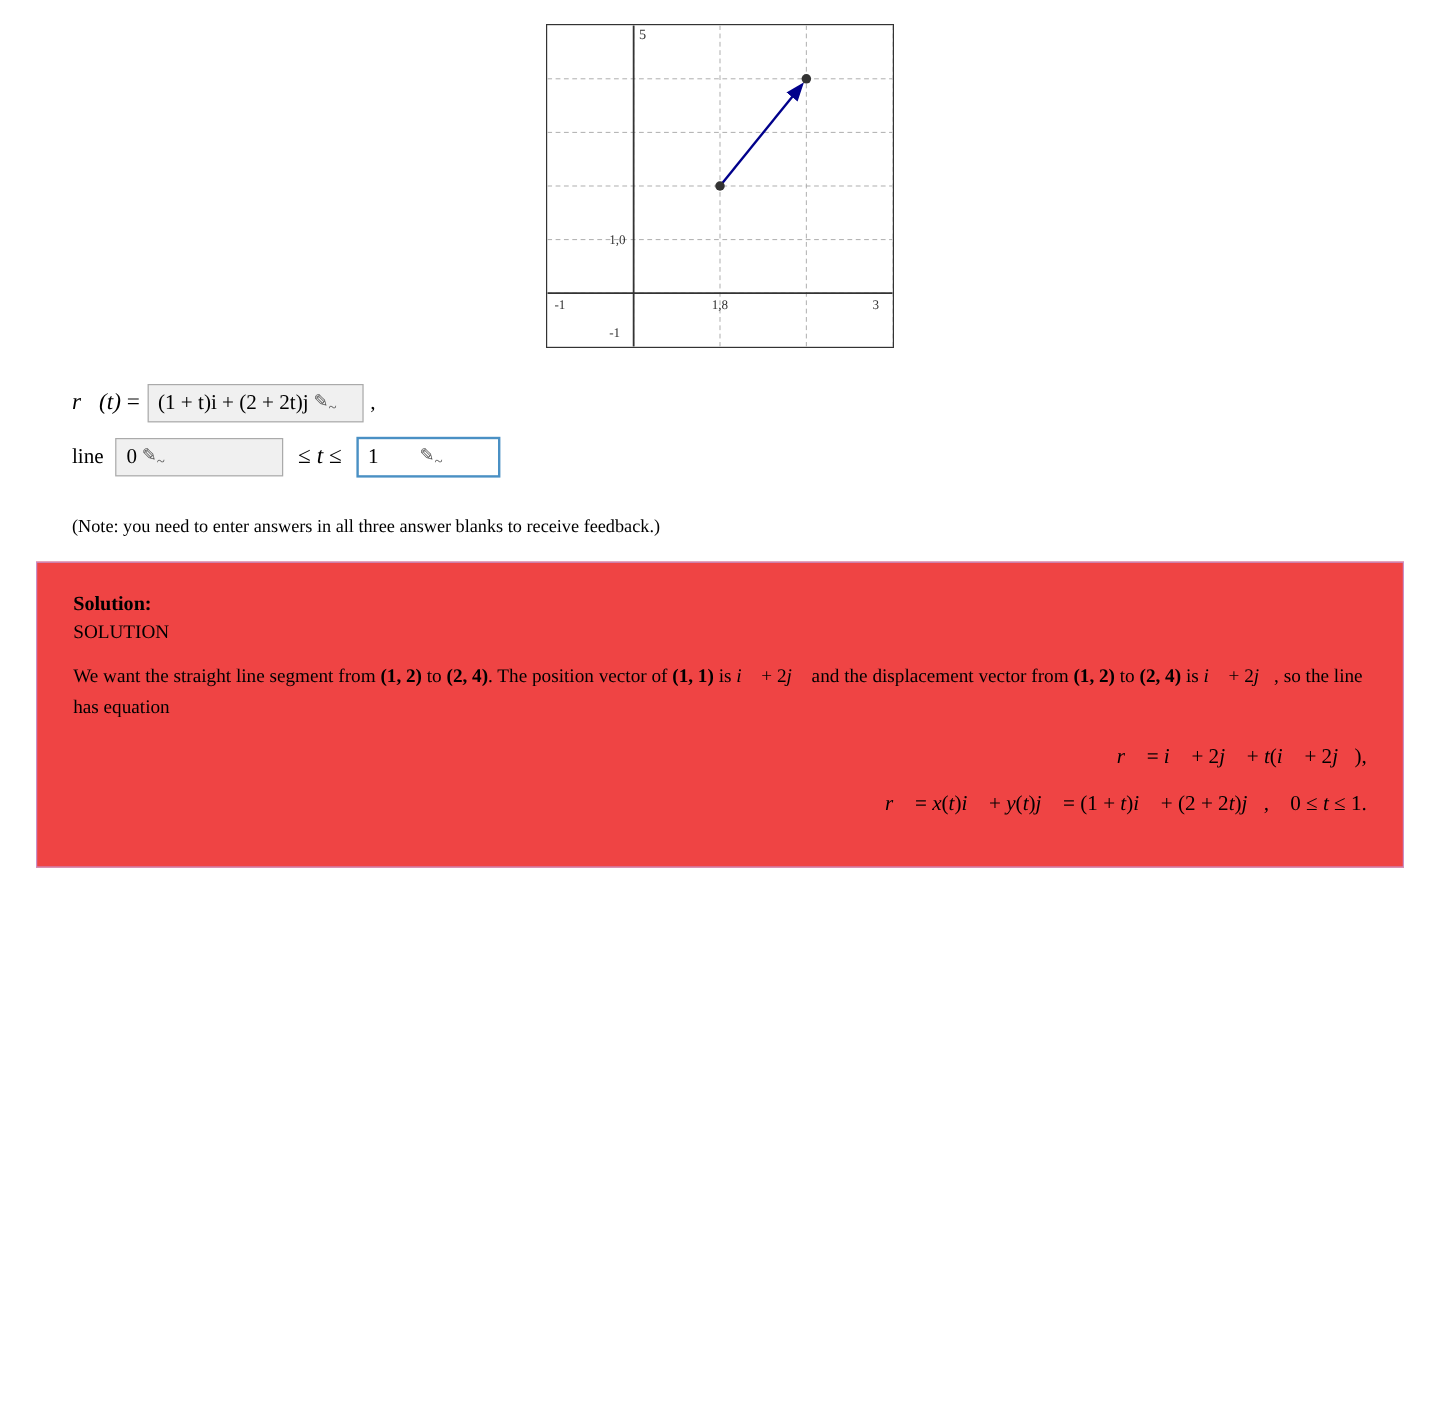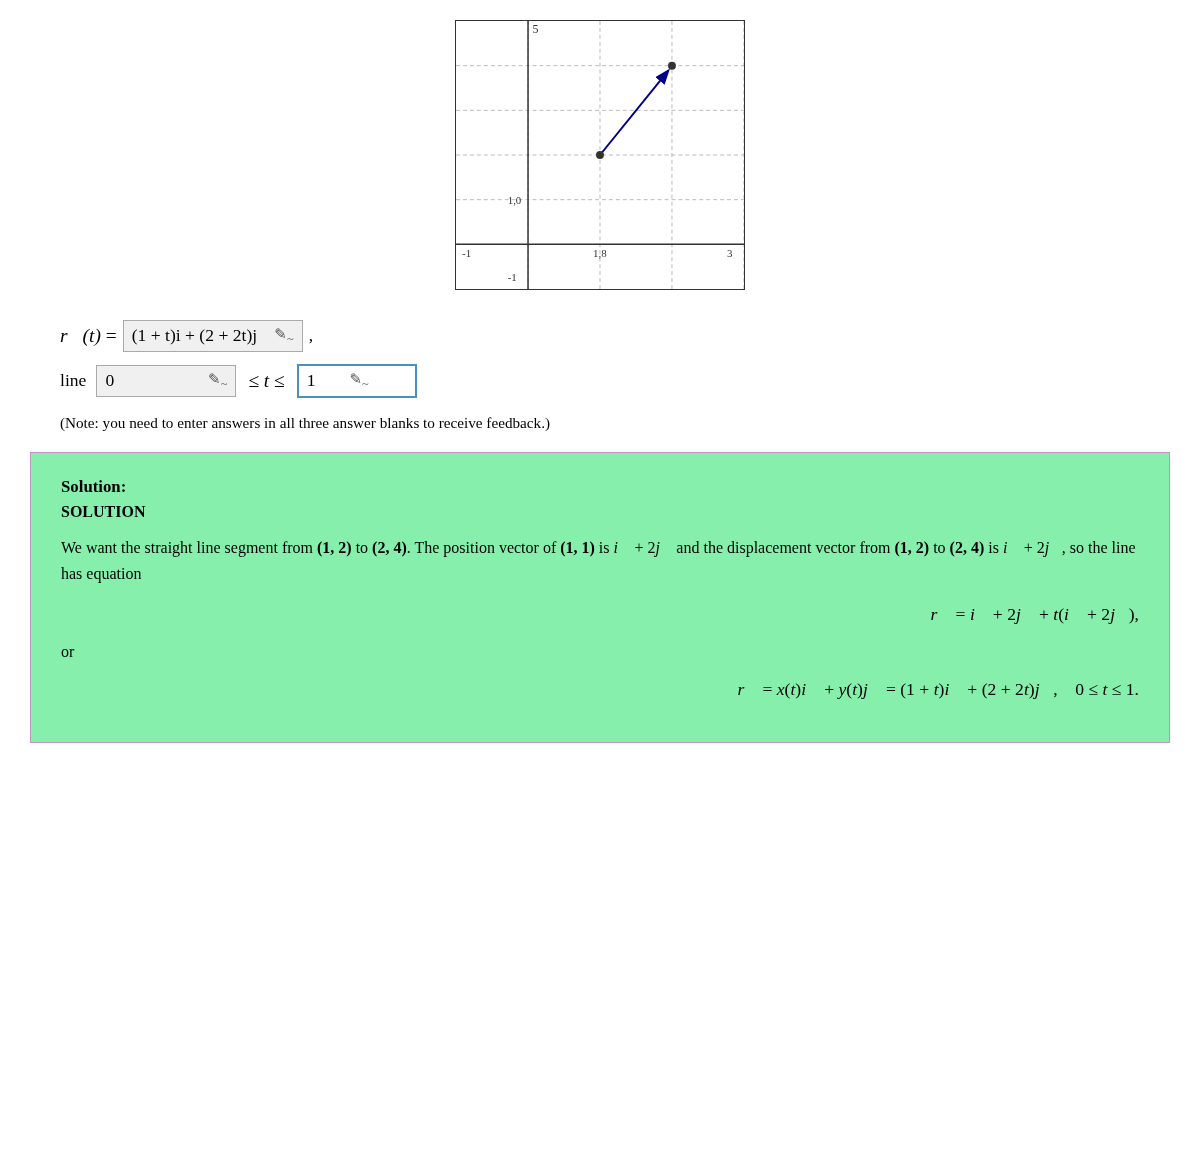--- a/index.html
+++ b/index.html
@@ -27,41 +27,40 @@
       overflow: hidden;
     }
     .graph-svg {
       width: 100%;
       height: 100%;
     }
 
     
     .answer-section {
       margin-left: 40px;
-      margin-bottom: 16px;
+      margin-bottom: 32px;
     }
 
     .answer-row {
       display: flex;
       align-items: center;
       gap: 6px;
       margin-bottom: 12px;
       font-size: 1.1em;
     }
 
     .answer-input {
       border: 1px solid #aaa;
       background: #f0f0f0;
       padding: 4px 8px;
       font-size: 1em;
       font-family: "Times New Roman", Times, serif;
       min-width: 180px;
       display: inline-flex;
       align-items: center;
-      justify-content: space-between;
     }
 
     .answer-input-highlighted {
       border: 2px solid #4a90c4;
       background: #fff;
       padding: 4px 8px;
       font-size: 1em;
       font-family: "Times New Roman", Times, serif;
       min-width: 120px;
       display: inline-flex;
@@ -77,36 +76,35 @@
     .note-text {
       font-size: 0.95em;
       margin-left: 40px;
       margin-bottom: 20px;
       color: #000;
     }
 
     
     .solution-box {
       border: 1.5px solid #c890c8;
-      background: #86efac;
+      background: #ef4444;
       padding: 24px 30px;
       margin: 0 10px;
     }
 
     .solution-label {
       font-weight: bold;
       font-size: 1.05em;
       margin-bottom: 6px;
     }
 
     .solution-title {
       font-size: 1em;
       margin-bottom: 14px;
       color: #000;
-      font-weight: bold;
     }
 
     .solution-text {
       font-size: 1em;
       line-height: 1.6;
       margin-bottom: 14px;
     }
 
     .solution-equation {
       text-align: right;
@@ -204,20 +202,19 @@
   <div class="solution-title">SOLUTION</div>
 
   <div class="solution-text">
     We want the straight line segment from <strong>(1, 2)</strong> to <strong>(2, 4)</strong>. The position vector of <strong>(1, 1)</strong> is <span style="font-style:italic;">i⃗</span> + 2<span style="font-style:italic;">j⃗</span> and the displacement vector from <strong>(1, 2)</strong> to <strong>(2, 4)</strong> is <span style="font-style:italic;">i⃗</span> + 2<span style="font-style:italic;">j⃗</span>, so the line has equation
   </div>
 
   <div class="solution-equation">
     <span style="font-style:italic;">r⃗</span> = <span style="font-style:italic;">i⃗</span> + 2<span style="font-style:italic;">j⃗</span> + <span style="font-style:italic;">t</span>(<span style="font-style:italic;">i⃗</span> + 2<span style="font-style:italic;">j⃗</span>),
   </div>
 
-  <div class="solution-or">or</div>
 
 
 
   <div class="solution-equation">
     <span style="font-style:italic;">r⃗</span> = <span style="font-style:italic;">x</span>(<span style="font-style:italic;">t</span>)<span style="font-style:italic;">i⃗</span> + <span style="font-style:italic;">y</span>(<span style="font-style:italic;">t</span>)<span style="font-style:italic;">j⃗</span> = (1 + <span style="font-style:italic;">t</span>)<span style="font-style:italic;">i⃗</span> + (2 + 2<span style="font-style:italic;">t</span>)<span style="font-style:italic;">j⃗</span>,&nbsp;&nbsp;&nbsp;&nbsp;0 ≤ <span style="font-style:italic;">t</span> ≤ 1.
   </div>
 </div>
 
 </body></html>

